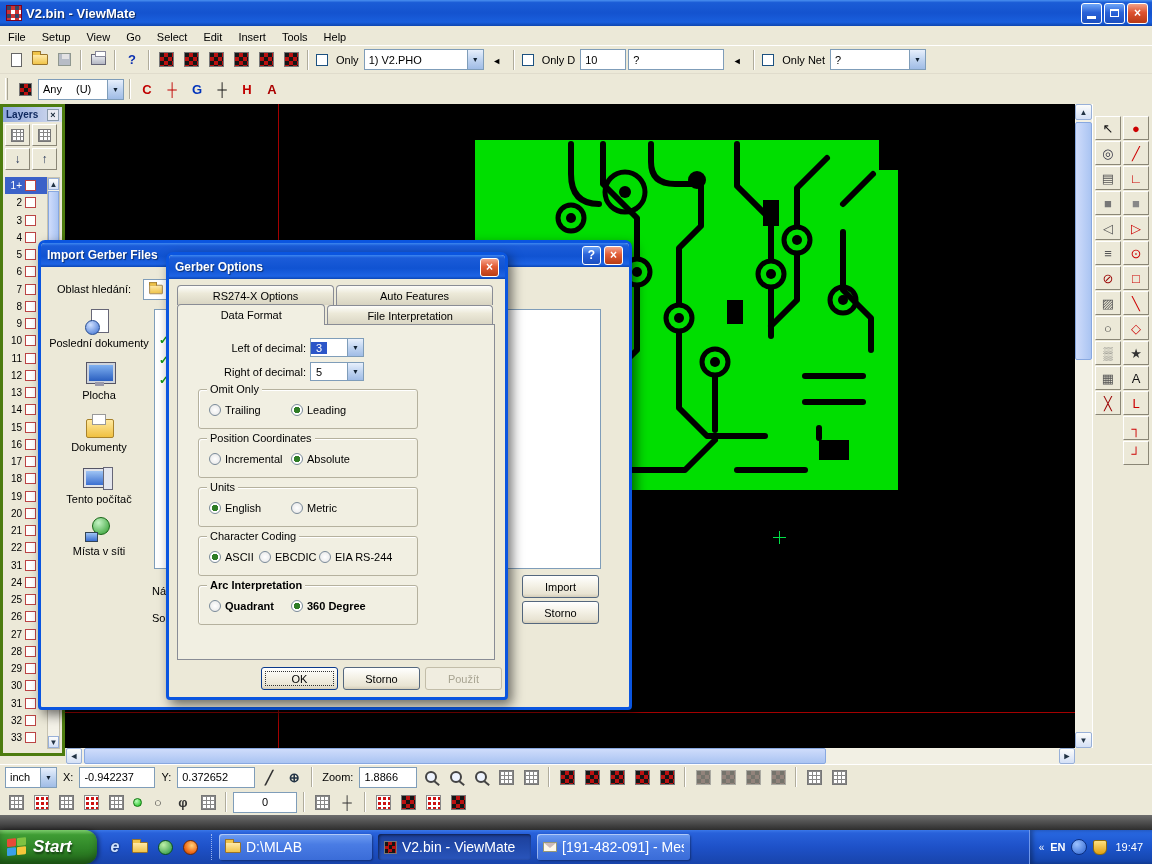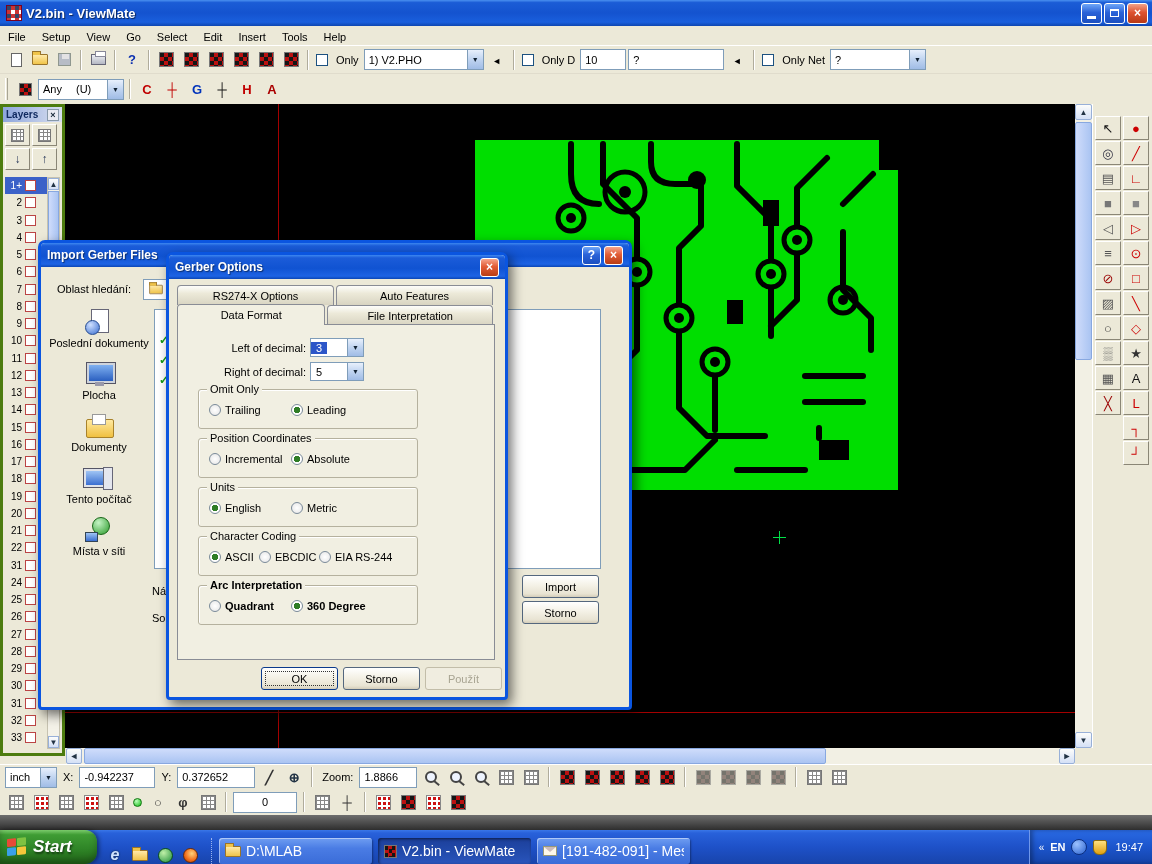--- a/index.html
+++ b/index.html
@@ -88,21 +88,21 @@
 
 #right-tools{position:absolute;left:1092px;top:104px;width:60px;height:644px;background:#ece9d8;border-left:1px solid #fff;z-index:5;display:flex;gap:2px;padding:12px 2px 0;align-items:flex-start}
 .tool-col{display:flex;flex-direction:column;gap:1px}
 .tool-btn{width:26px;height:24px;border:1px solid;border-color:#fff #8a8676 #8a8676 #fff;background:#ece9d8;display:flex;align-items:center;justify-content:center;font-size:13px}
 
 #sb1{position:absolute;left:0;top:764px;width:1152px;height:25px;background:#ece9d8;border-top:1px solid #fff;display:flex;align-items:center;gap:3px;padding:0 5px;z-index:6}
 #sb2{position:absolute;left:0;top:789px;width:1152px;height:26px;background:#ece9d8;display:flex;align-items:center;gap:3px;padding:0 5px;z-index:6}
 .icon-strip{display:flex;align-items:center;gap:3px}
 
 #deskgap{position:absolute;left:0;top:815px;width:1152px;height:15px;background:linear-gradient(180deg,#6e6e6e,#2e2e2e)}
-#taskbar{position:absolute;left:0;top:830px;width:1152px;height:34px;background:linear-gradient(180deg,#3a77e8 0%,#2861da 9%,#1e51c8 50%,#1844ab 100%);display:flex;align-items:flex-end;z-index:20}
+#taskbar{position:absolute;left:0;top:830px;width:1152px;height:34px;background:linear-gradient(180deg,#3a77e8 0%,#2861da 9%,#1e51c8 50%,#1844ab 100%);display:flex;align-items:center;z-index:20}
 #start-btn{height:34px;width:97px;border-radius:0 12px 12px 0;background:linear-gradient(180deg,#7ed06e 0%,#3f9c34 14%,#2f8527 55%,#226619 100%);display:flex;align-items:center;gap:6px;padding:0 10px 0 7px;box-shadow:inset 0 -4px 7px rgba(0,0,0,.25),2px 0 4px rgba(0,0,0,.45)}
 .start-label{color:#fff;font-weight:bold;font-style:italic;font-size:17px;text-shadow:1px 2px 2px rgba(0,0,0,.5)}
 .flag{width:20px;height:18px;display:grid;grid-template-columns:9px 9px;grid-template-rows:8px 8px;gap:1px;transform:skewY(-6deg)}
 .flag span{border-radius:1px}
 .flag .f1{background:#e84a36}.flag .f2{background:#7ec242}.flag .f3{background:#3aa0e8}.flag .f4{background:#f5c63a}
 .quick{display:flex;align-items:center;gap:7px;padding:0 9px}
 .q-icon{width:18px;height:18px;display:flex;align-items:center;justify-content:center}
 .q-e{color:#cfe2ff;font-weight:bold;font-style:italic;font-size:16px;text-shadow:0 0 2px #123}
 .q-orb{width:15px;height:15px;border-radius:50%;background:radial-gradient(circle at 35% 30%,#bff0a8,#1f8f3a);border:1px solid #0c501c}
 .q-fox{width:15px;height:15px;border-radius:50%;background:radial-gradient(circle at 60% 35%,#ffd27a,#f06a18 60%,#9a3a08);border:1px solid #6a2a06}

